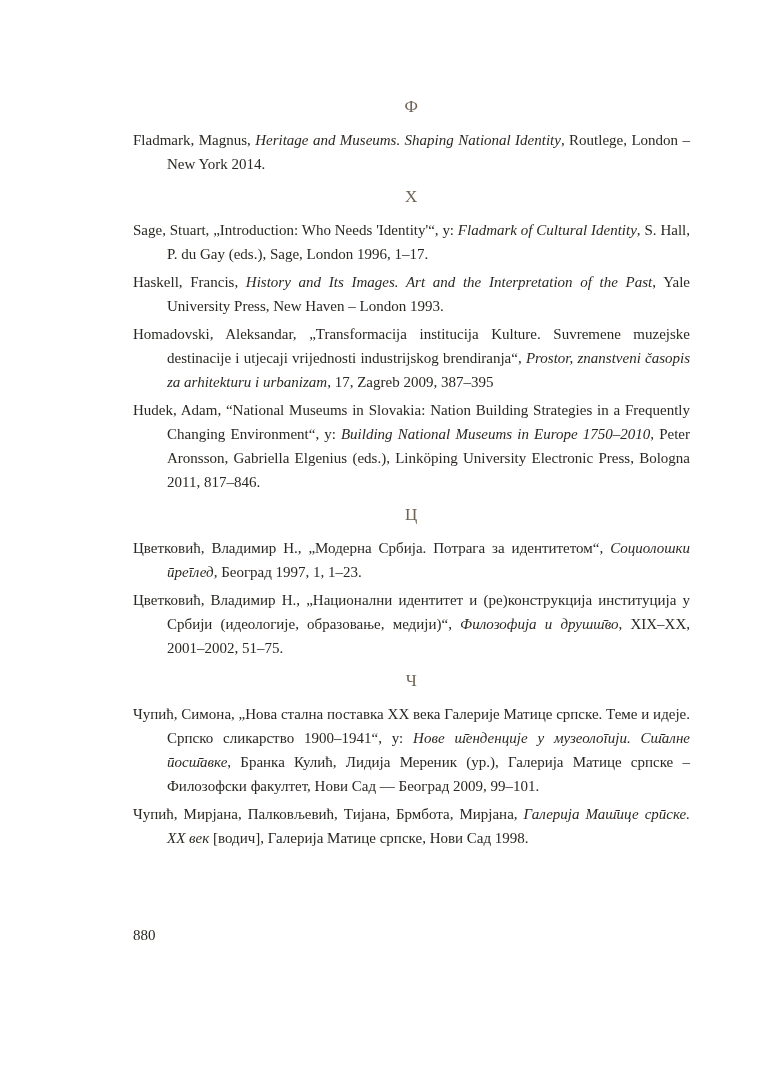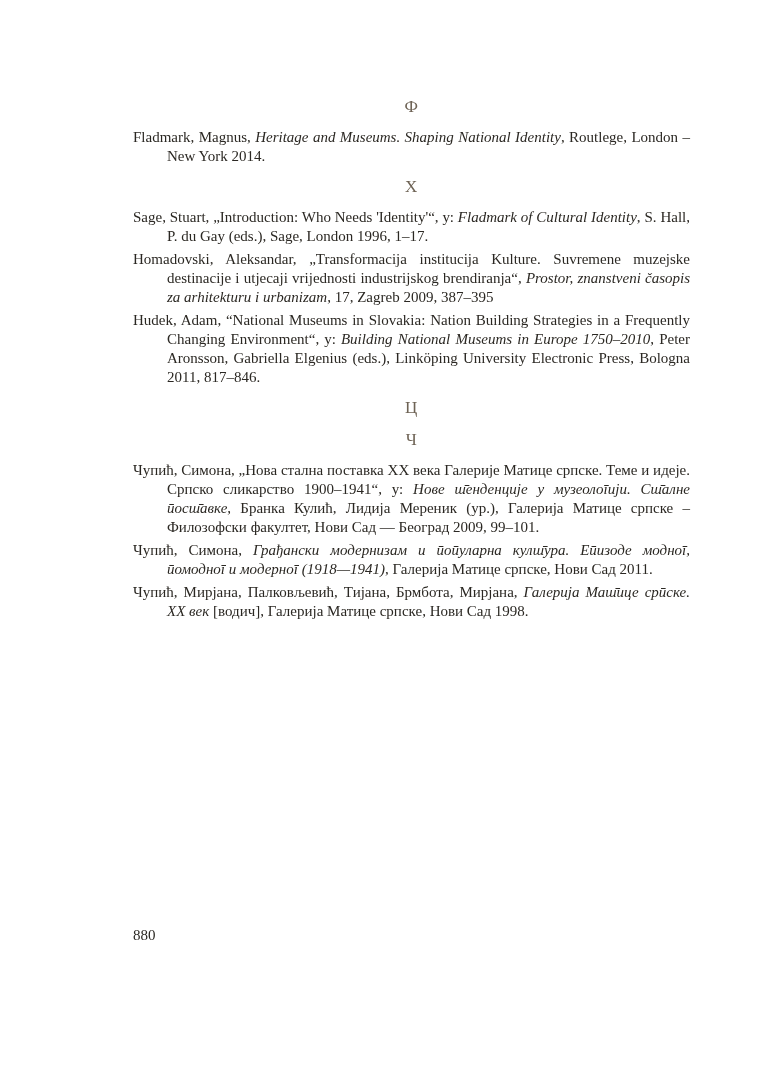--- a/index.html
+++ b/index.html
@@ -31,21 +31,21 @@
     text-align: center;
     color: var(--header-color, #6e6355);
     letter-spacing: 0.5px;
   }
   section.biblio-section:first-child h2.section-letter { margin-top: 0; }
   p.entry {
     margin: 4px 0 4px 0;
     padding-left: 34px;
     text-indent: -34px;
     font-size: 15px;
-    line-height: 19px;
+    line-height: 24px;
     text-align: justify;
   }
   p.entry em { font-style: italic; }
   .page-footer {
     position: absolute;
     left: 133px;
     top: 925px;
     font-size: 15px;
     line-height: 20px;
     color: var(--text-color, #2b2823);
@@ -56,29 +56,31 @@
 
 <div class="page" style="--page-bg: #ffffff; --text-color: #2b2823; --header-color: #6e6355;">
   <main class="content">
       <section class="biblio-section">
         <h2 class="section-letter">Ф</h2>
         <p class="entry"><span>Fladmark, Magnus, </span><em>Heritage and Museums. Shaping National Identity</em><span>, Routlege, London – New York 2014.</span></p>
       </section>
       <section class="biblio-section">
         <h2 class="section-letter">Х</h2>
         <p class="entry"><span>Sage, Stuart, „Introduction: Who Needs 'Identity'“, у: </span><em>Fladmark of Cultural Identity</em><span>, S. Hall, P. du Gay (eds.), Sage, London 1996, 1–17.</span></p>
+        <p class="entry"><span>Haskell, Francis, </span><em>History and Its Images. Art and the Interpretation of the Past</em><span>, Yale University Press, New Haven – London 1993.</span></p>
         <p class="entry"><span>Homadovski, Aleksandar, „Transformacija institucija Kulture. Suvremene muzejske destinacije i utjecaji vrijednosti industrijskog brendiranja“, </span><em>Prostor, znanstveni časopis za arhitekturu i urbanizam</em><span>, 17, Zagreb 2009, 387–395</span></p>
         <p class="entry"><span>Hudek, Adam, “National Museums in Slovakia: Nation Building Strategies in a Frequently Changing Environment“, у: </span><em>Building National Museums in Europe 1750–2010</em><span>, Peter Aronsson, Gabriella Elgenius (eds.), Linköping University Electronic Press, Bologna 2011, 817–846.</span></p>
       </section>
       <section class="biblio-section">
         <h2 class="section-letter">Ц</h2>
+        <p class="entry"><span>Цветковић, Владимир Н., „Модерна Србија. Потрага за идентитетом“, </span><em>Социолошки ūреīлед</em><span>, Београд 1997, 1, 1–23.</span></p>
+        <p class="entry"><span>Цветковић, Владимир Н., „Национални идентитет и (ре)конструкција институција у Србији (идеологије, образовање, медији)“, </span><em>Филозофија и друшш̄во</em><span>, XIX–XX, 2001–2002, 51–75.</span></p>
       </section>
       <section class="biblio-section">
         <h2 class="section-letter">Ч</h2>
         <p class="entry"><span>Чупић, Симона, „Нова стална поставка ХХ века Галерије Матице српске. Теме и идеје. Српско сликарство 1900–1941“, у: </span><em>Нове ш̄енденције у музеолоīији. Сш̄алне ūосш̄авке</em><span>, Бранка Кулић, Лидија Мереник (ур.), Галерија Матице српске – Филозофски факултет, Нови Сад — Београд 2009, 99–101.</span></p>
-        <p class="entry"><span>Чупић, Симона, </span><em>Грађански модернизам и ūоūуларна кулш̄ура. Еūизоде модноī, ūомодноī и модерноī (1918—1941)</em><span>, Галерија Матице српске, Нови Сад 2011.</span></p>
         <p class="entry"><span>Чупић, Мирјана, Палковљевић, Тијана, Брмбота, Мирјана, </span><em>Галерија Маш̄ице срūске. ХХ век</em><span> [водич], Галерија Матице српске, Нови Сад 1998.</span></p>
       </section>
     </main>
   <footer class="page-footer">
     <span>880</span>
   </footer>
 </div>
 
 </body></html>

